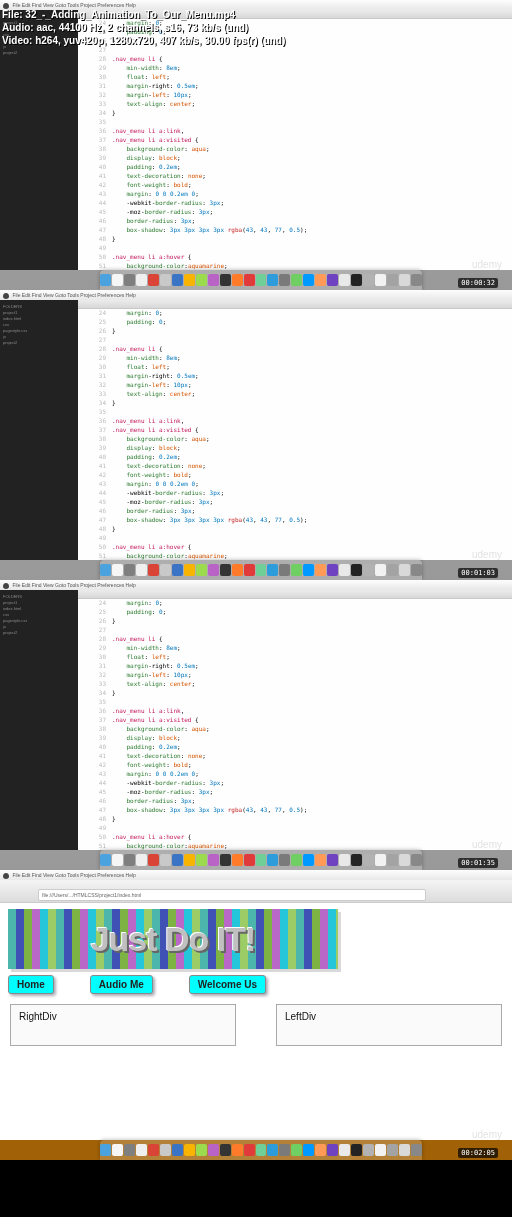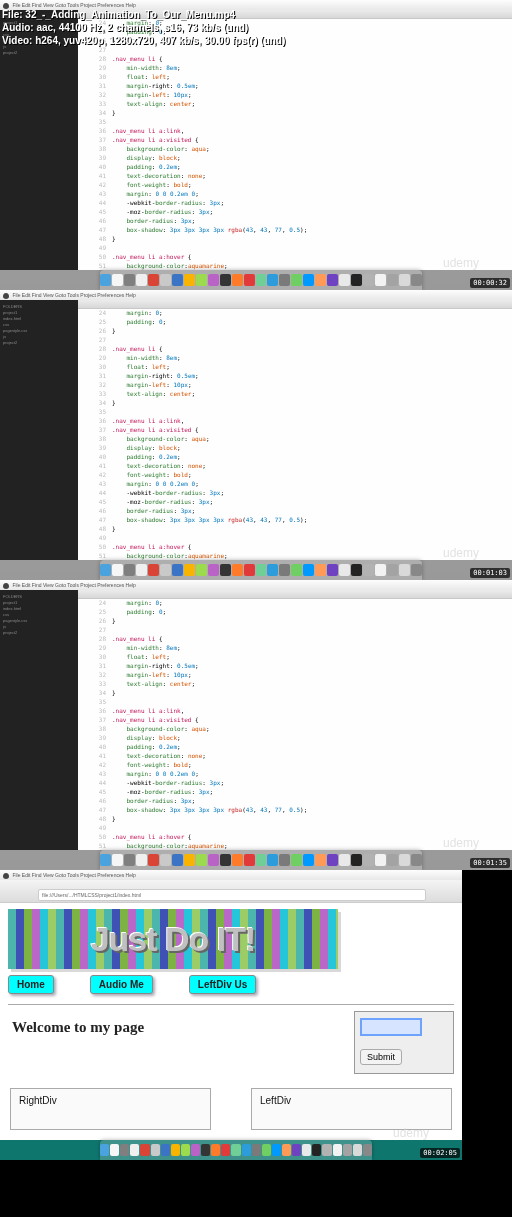--- a/index.html
+++ b/index.html
@@ -122,43 +122,43 @@
     justify-content: center;
     gap: 1px;
     box-shadow: 0 0 4px rgba(0,0,0,0.3);
   }
   .dock-icon {
     width: 12px; height: 12px;
     border-radius: 2px;
   }
   .timestamp-badge {
     position: absolute;
-    right: 2px; bottom: 2px;
+    right: 14px; bottom: 2px;
     font-size: 7px;
     color: #fff;
     background: rgba(0,0,0,0.7);
     padding: 1px 3px;
     border-radius: 2px;
     font-family: Menlo, monospace;
   }
   .udemy-badge {
     position: absolute;
-    right: 33px;
+    right: 10px;
     bottom: 20px;
-    font-size: 12px;
+    font-size: 10px;
     color: #ddd;
     font-family: Arial, sans-serif;
     opacity: .85;
   }
   
   .browser-thumb {
     position: relative;
-    width: 462px;
+    width: 512px;
     height: 290px;
-    background: #0f766e;
+    background: #a16207;
     overflow: hidden;
   }
   .browser-chrome {
     position: absolute;
     left: 0; top: 10px; right: 0;
     height: 22px;
     background: linear-gradient(#f4f4f4,#dcdcdc);
     border-bottom: 1px solid #bbb;
   }
   .browser-chrome .addr {
@@ -457,28 +457,21 @@
       <span id="menubar-4">File  Edit  Find  View  Goto  Tools  Project  Preferences  Help</span>
     </div>
     <div class="browser-chrome">
       <div class="addr">file:///Users/.../HTMLCSS/project1/index.html</div>
     </div>
     <div class="page-body">
       <div class="hero-banner" data-text="Just Do IT!"></div>
       <div class="nav-bar">
         <button class="nav-btn">Home</button>
         <button class="nav-btn">Audio Me</button>
-        <button class="nav-btn">LeftDiv Us</button>
-      </div>
-      <div class="content-area">
-        <div class="welcome-box">Welcome to my page</div>
-        <div class="form-box">
-          <div class="form-input"></div>
-          <button class="form-submit">Submit</button>
-        </div>
+        <button class="nav-btn">Welcome Us</button>
       </div>
       <div class="cols">
         <div class="page-col">RightDiv</div>
         <div class="page-col">LeftDiv</div>
       </div>
     </div>
     <div class="osx-dock" id="dock-4">
         <span class="dock-icon" style="background:#4aa3df"></span>
         <span class="dock-icon" style="background:#f6f6f6"></span>
         <span class="dock-icon" style="background:#7f7f7f"></span>

